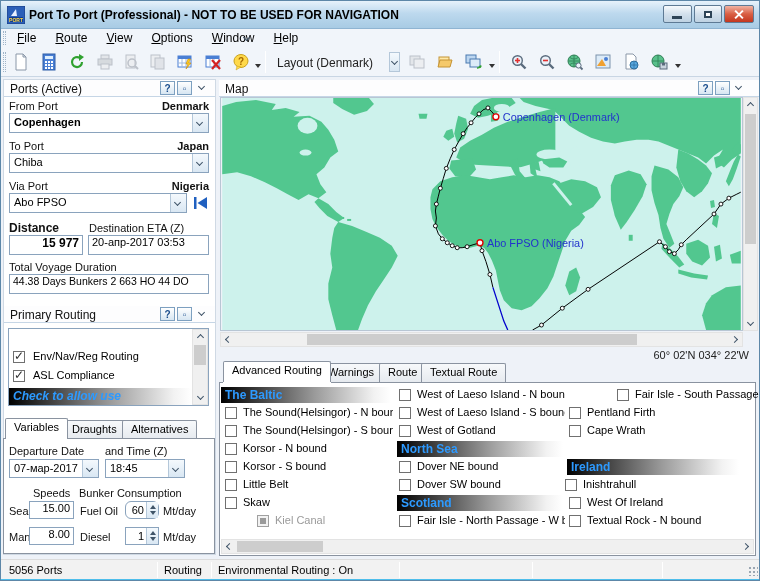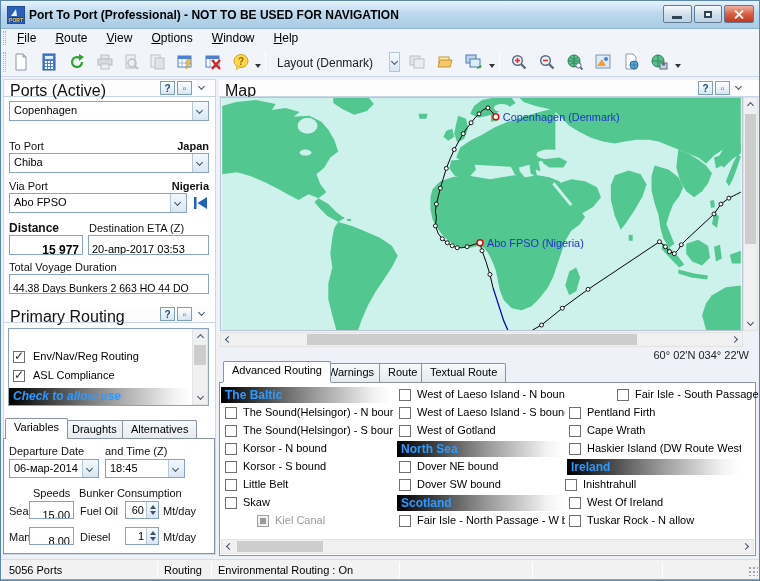--- a/index.html
+++ b/index.html
@@ -23,28 +23,28 @@
   .menu-item::first-letter{text-decoration:underline;}
   .gripper{position:absolute;width:3px;border-left:1px dotted #9fb4c8;border-right:1px dotted #9fb4c8;}
   .toolbar{left:0;top:46px;width:760px;height:30px;background:#f1f5fa;border-bottom:1px solid #c9d6e4;}
   .tbtn{position:absolute;top:4px;width:24px;height:22px;border-radius:2px;text-align:center;}
   .tbtn svg{margin-top:2px;}
   .tsep{position:absolute;top:4px;width:1px;height:22px;background:#c4d2e0;border-right:1px solid #fff;}
   .caret{position:absolute;width:0;height:0;border-left:3px solid transparent;border-right:3px solid transparent;border-top:4px solid #333;}
   .layout-label{position:absolute;top:9px;font-size:12px;color:#222;white-space:nowrap;}
   
   .phead{background:#fdfdfe;border-bottom:1px solid #c6d6e6;}
-  .phead .ptitle{position:absolute;left:6px;top:2px;font-size:16px;color:#111;}
+  .phead .ptitle{position:absolute;left:6px;top:2px;font-size:12px;color:#111;}
   .pbtn{position:absolute;top:1px;width:15px;height:14px;border:1px solid #7da0c0;background:linear-gradient(#ffffff,#dcead f 60%,#d7e6f2);
     background:linear-gradient(#ffffff,#d7e6f2);color:#1a4d8c;font-size:10px;font-weight:bold;text-align:center;line-height:13px;}
   .pbtn.flat{border:none;background:none;color:#5a7a96;}
   .panelbg{background:#fff;border:1px solid #cfd9e4;}
   .lbl{position:absolute;white-space:nowrap;color:#111;}
   .b{font-weight:bold;}
-  .field{position:absolute;background:#fff;border:1px solid #8aa3bd;padding:7px 3px;white-space:nowrap;overflow:hidden;}
+  .field{position:absolute;background:#fff;border:1px solid #8aa3bd;padding:0 3px;white-space:nowrap;overflow:hidden;}
   .combo{position:absolute;background:#fff;border:1px solid #8aa3bd;}
   .combo .val{position:absolute;left:4px;top:2px;white-space:nowrap;}
   .combo .cbtn{position:absolute;right:0;top:0;bottom:0;width:16px;background:linear-gradient(#f4f9fd,#d9e7f3);border-left:1px solid #b4c7d9;}
   .chev{position:absolute;width:5px;height:5px;border-right:1px solid #3f5468;border-bottom:1px solid #3f5468;}
   .chev.down{transform:rotate(45deg);}
   .chev.up{transform:rotate(-135deg);}
   .chev.left{transform:rotate(135deg);}
   .chev.right{transform:rotate(-45deg);}
   
   .ghead{background:linear-gradient(90deg,#000 0%,#9a9a9a 55%,#f2f2f2 90%,#fff 100%);color:#2d9aff;font-weight:bold;font-size:12px;padding:1px 4px;white-space:nowrap;overflow:hidden;}
@@ -278,21 +278,21 @@
     <span class="ptitle">Ports (Active)</span>
     <div class="pbtn" style="right:40px;">?</div>
     <div class="pbtn" style="right:23px;">▫</div>
     <div class="pbtn flat" style="right:5px;">
         <span class="chev down" style="left:4px;top:3px;"></span>
       </div>
   </div>
 
   <div class="lbl" style="left:8px;top:99px;">From Port</div>
   <div class="lbl b" style="left:100px;top:99px;width:108px;text-align:right;">Denmark</div>
-  <div class="combo" style="left:8px;top:100px;width:200px;height:20px;">
+  <div class="combo" style="left:8px;top:112px;width:200px;height:20px;font-weight:bold;">
     <span class="val">Copenhagen</span>
     <span class="cbtn">
         <span class="chev down" style="left:4px;top:6px;"></span>
       </span>
   </div>
 
   <div class="lbl" style="left:8px;top:139px;">To Port</div>
   <div class="lbl b" style="left:100px;top:139px;width:108px;text-align:right;">Japan</div>
   <div class="combo" style="left:8px;top:152px;width:200px;height:20px;">
     <span class="val">Chiba</span>
@@ -349,39 +349,39 @@
   </div>
 
   <div class="tab active" style="left:4px;top:419px;">Variables</div>
   <div class="tab" style="left:62px;top:419px;">Draughts</div>
   <div class="tab" style="left:121px;top:419px;">Alternatives</div>
   <div class="tabbox" style="left:2px;top:437px;width:212px;height:116px;"></div>
 
   <div class="lbl" style="left:8px;top:444px;z-index:2;">Departure Date</div>
   <div class="lbl" style="left:104px;top:444px;z-index:2;">and Time (Z)</div>
   <div class="combo" style="left:8px;top:458px;width:90px;height:19px;z-index:2;">
-    <span class="val">06-мар-2014</span>
+    <span class="val">07-мар-2017</span>
     <span class="cbtn">
         <span class="chev down" style="left:4px;top:6px;"></span>
       </span>
   </div>
   <div class="combo" style="left:104px;top:458px;width:80px;height:19px;z-index:2;">
     <span class="val">18:45</span>
     <span class="cbtn">
         <span class="chev down" style="left:4px;top:6px;"></span>
       </span>
   </div>
 
   <div class="lbl" style="left:32px;top:486px;z-index:2;">Speeds</div>
   <div class="lbl" style="left:78px;top:486px;z-index:2;">Bunker Consumption</div>
 
   <div class="lbl" style="left:8px;top:504px;z-index:2;">Sea</div>
   <div class="field" style="left:28px;top:500px;width:45px;height:18px;text-align:right;z-index:2;">15.00</div>
   <div class="lbl" style="left:79px;top:504px;z-index:2;">Fuel Oil</div>
-  <div class="spin" style="left:124px;top:500px;width:34px;height:18px;z-index:2;">
+  <div class="spin" style="left:124px;top:500px;width:34px;height:18px;z-index:2;border-radius:6px;">
     <span class="sval">60</span>
     <span class="btns">
         <span class="tri-up" style="left:3px;top:3px;"></span>
         <span class="tri-down" style="left:3px;bottom:3px;"></span>
       </span>
   </div>
   <div class="lbl" style="left:162px;top:504px;z-index:2;">Mt/day</div>
 
   <div class="lbl" style="left:8px;top:530px;z-index:2;">Man</div>
   <div class="field" style="left:28px;top:526px;width:45px;height:18px;text-align:right;z-index:2;">8.00</div>
@@ -576,36 +576,32 @@
       <span class="cbl">Fair Isle - South Passage</span>
     </div>
   <div class="cbrow" style="left:568px;top:405px;width:172px;z-index:2;">
       <span class="cb" style="left:0;top:1px;"></span>
       <span class="cbl">Pentland Firth</span>
     </div>
   <div class="cbrow" style="left:568px;top:423px;width:172px;z-index:2;">
       <span class="cb" style="left:0;top:1px;"></span>
       <span class="cbl">Cape Wrath</span>
     </div>
-  <div class="cbrow" style="left:568px;top:441px;width:172px;z-index:2;">
-      <span class="cb" style="left:0;top:1px;"></span>
-      <span class="cbl">Haskier Island (DW Route West</span>
-    </div>
   <div class="ghead abs" style="left:566px;top:458px;width:172px;height:16px;z-index:2;">Ireland</div>
   <div class="cbrow" style="left:564px;top:477px;width:172px;z-index:2;">
       <span class="cb" style="left:0;top:1px;"></span>
       <span class="cbl">Inishtrahull</span>
     </div>
   <div class="cbrow" style="left:568px;top:495px;width:172px;z-index:2;">
       <span class="cb" style="left:0;top:1px;"></span>
       <span class="cbl">West Of Ireland</span>
     </div>
   <div class="cbrow" style="left:568px;top:513px;width:172px;z-index:2;">
       <span class="cb" style="left:0;top:1px;"></span>
-      <span class="cbl">Tuskar Rock - N allow</span>
+      <span class="cbl">Textual Rock - N bound</span>
     </div>
 
   <div class="sbar" style="left:220px;top:538px;width:533px;height:15px;z-index:2;">
     <span class="chev left" style="left:5px;top:4px;"></span>
     <span class="chev right" style="right:5px;top:4px;"></span>
     <div class="sthumb" style="left:15px;top:1px;width:86px;height:11px;"></div>
   </div>
 
   <div class="abs statusbar">
     <span class="stext" style="left:8px;">5056 Ports</span>

